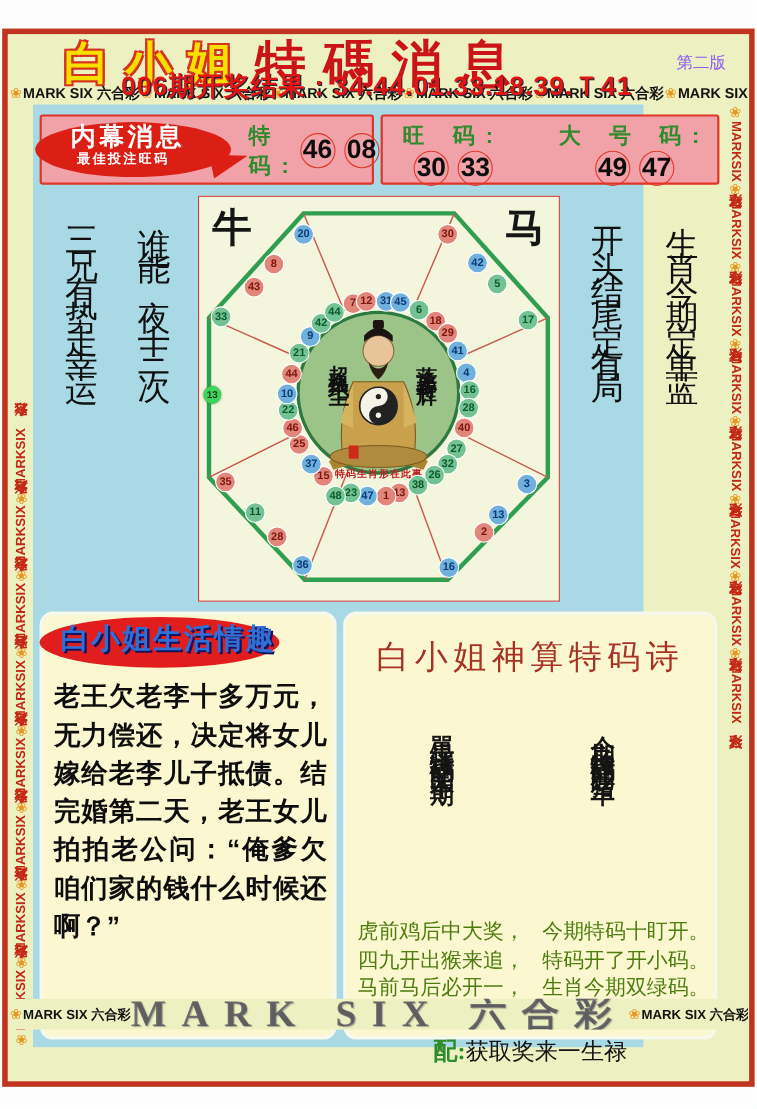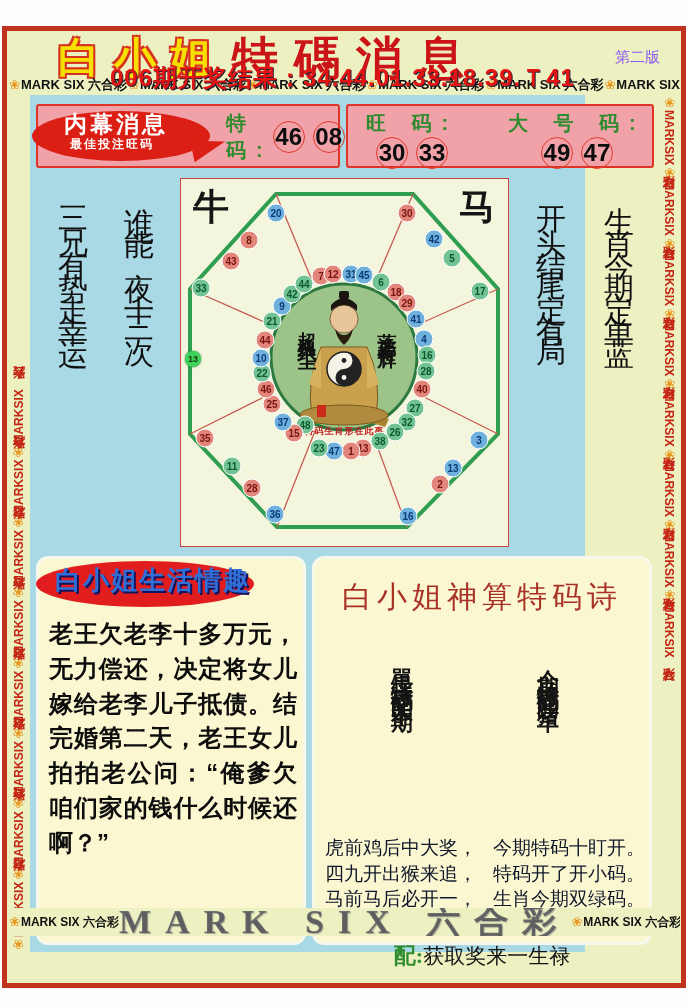--- a/index.html
+++ b/index.html
@@ -87,21 +87,21 @@
   .life-title{position:absolute;left:16px;top:4px;font-size:26px;font-weight:bold;color:#2f6fd6;
         letter-spacing:2px;text-shadow:2px 2px 0 #14145e;white-space:nowrap;z-index:2;}
   .life-body{position:absolute;left:10px;top:58px;width:248px;font-size:24px;font-weight:bold;
         color:#0d0d0d;line-height:1.45;font-family:"Liberation Sans","DejaVu Sans",sans-serif;
         text-align:justify;}
   .poem-title{position:absolute;left:0;top:18px;width:100%;text-align:center;font-size:30px;
         color:#a93226;letter-spacing:5px;font-family:"Liberation Serif","DejaVu Serif",serif;}
   .poem-col{position:absolute;writing-mode:vertical-rl;font-size:22px;color:#141414;
         font-family:"Liberation Serif","DejaVu Serif",serif;font-weight:bold;letter-spacing:7px;top:92px;}
   .pc-left{left:72px;} .pc-right{left:218px;}
-  .verses{position:absolute;top:276px;font-size:19px;color:#0f172a;line-height:1.35;
+  .verses{position:absolute;top:276px;font-size:19px;color:#4d7c0f;line-height:1.35;
         font-family:"Liberation Serif","DejaVu Serif",serif;white-space:nowrap;}
   .vs-left{left:10px;} .vs-right{left:178px;}
   .poem-footer{position:absolute;left:0;top:382px;width:100%;text-align:center;font-size:21px;
         font-family:"Liberation Serif","DejaVu Serif",serif;color:#141414;}
   .poem-footer .peih{color:#2e8b2e;font-weight:bold;font-size:22px;}
   
   .bstrip{position:absolute;left:8px;top:908px;width:672px;height:28px;background:#edf0c0;
         overflow:hidden;display:flex;align-items:center;}
   .bstrip .mkpart{white-space:nowrap;font-size:12px;line-height:26px;color:#111;}
   .bstrip .mkpart .mklabel{font-weight:bold;}
@@ -220,21 +220,21 @@
           <div class="ball g" style="left: 245px; top: 192px;">28</div>
           <div class="ball r" style="left: 241px; top: 210px;">40</div>
           <div class="ball g" style="left: 234px; top: 229px;">27</div>
           <div class="ball g" style="left: 226px; top: 243px;">32</div>
           <div class="ball g" style="left: 214px; top: 253px;">26</div>
           <div class="ball g" style="left: 199px; top: 262px;">38</div>
           <div class="ball r" style="left: 182px; top: 269px;">13</div>
           <div class="ball r" style="left: 170px; top: 272px;">1</div>
           <div class="ball b" style="left: 153px; top: 272px;">47</div>
           <div class="ball g" style="left: 138px; top: 269px;">23</div>
-          <div class="ball g" style="left: 124px; top: 246px; text-align: right;">48</div>
+          <div class="ball g" style="left: 124px; top: 272px; text-align: right;">48</div>
           <div class="ball r" style="left: 113px; top: 254px;">15</div>
           <div class="ball b" style="left: 102px; top: 243px;">37</div>
           <div class="ball r" style="left: 91px; top: 225px;">25</div>
           <div class="ball r" style="left: 85px; top: 210px;">46</div>
           <div class="ball g" style="left: 81px; top: 194px;">22</div>
           <div class="ball b" style="left: 80px; top: 179px;">10</div>
           <div class="ball r" style="left: 84px; top: 161px;">44</div>
           <div class="ball g" style="left: 91px; top: 142px;">21</div>
           <div class="ball b" style="left: 101px; top: 127px;">9</div>
           <div class="ball g" style="left: 111px; top: 115px;">42</div>

